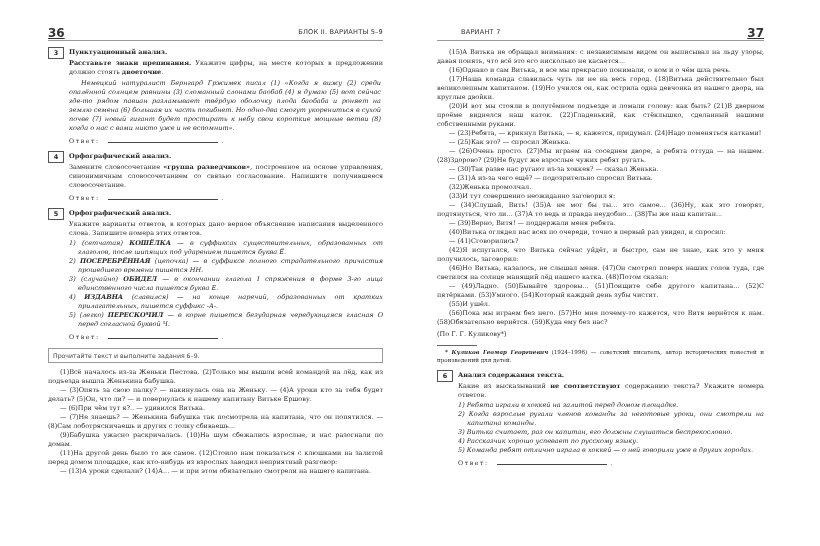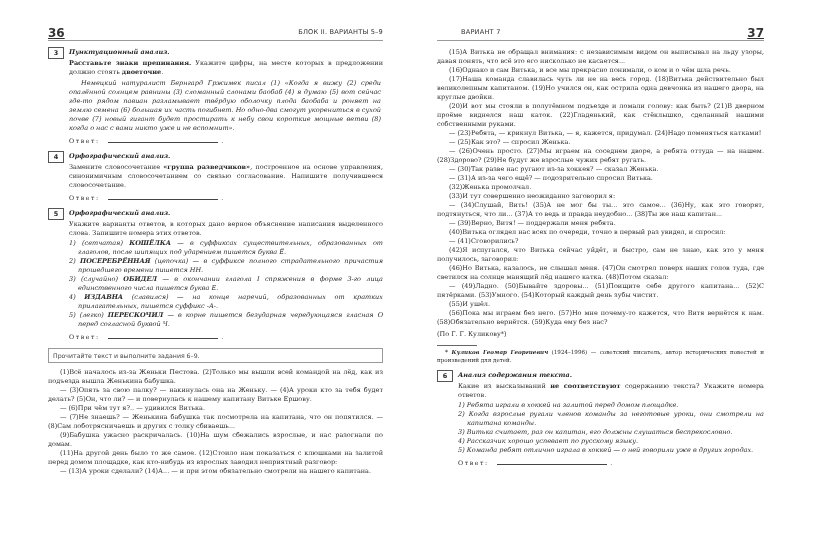--- a/index.html
+++ b/index.html
@@ -8,21 +8,21 @@
   .left { left:48px; width:335px; }
   .right { left:437px; width:327px; }
   .hdr { position:absolute; top:28px; left:0; right:0; height:12px; border-bottom:1px solid #9a9a9a; font-family:"DejaVu Sans", sans-serif; font-size:6.6px; color:#333; }
   .hdr .num { font-weight:bold; font-size:12px; position:absolute; top:-2px;text-decoration:underline; }
   .hdr .run { position:absolute; top:0; letter-spacing:0.2px; }
   .left .hdr .num { left:0; } .left .hdr .run { right:0; }
   .right .hdr .num { right:0; } .right .hdr .run { left:0;padding-left:24px; }
   .content { position:absolute; top:48px; left:0; right:0; font-size:6.5px; line-height:9px; }
   .task { position:relative; padding-left:21px; margin-bottom:7px; }
   .tnum { position:absolute; left:0; top:-1px; width:14px; height:10px; border:1px solid #555; font-family:"DejaVu Sans", sans-serif; font-weight:bold; font-size:6.5px; text-align:center; line-height:10px; }
-  .ttl { font-style:italic; font-weight:bold; margin-bottom:2px; }
+  .ttl { font-weight:bold; margin-bottom:2px; }
   .instr p { margin:0; text-align:justify; }
   .b { font-weight:bold; }
   .it { font-style:italic; text-align:justify; text-indent:12px; margin:2px 2px 0 0; }
   .ans { margin-top:3px; letter-spacing:1.6px; font-size:6.2px; }
   .ans .line { display:inline-block; width:110px; border-bottom:0.8px solid #444; vertical-align:baseline; margin-left:8px; height:6px; }
   ol { list-style:none; margin:1px 0 0 0; padding:0;font-style:italic; }
   ol li { padding-left:9px; text-indent:-9px; text-align:justify; }
   .readbox { margin:6px 0 5px 0; border:0.8px solid #999; padding:2px 4px; font-family:"DejaVu Sans", sans-serif; font-size:6.2px; color:#444; }
   .txt p { margin:0; text-indent:12px; text-align:justify; }
   .src { text-align:left; margin-top:3px; }

